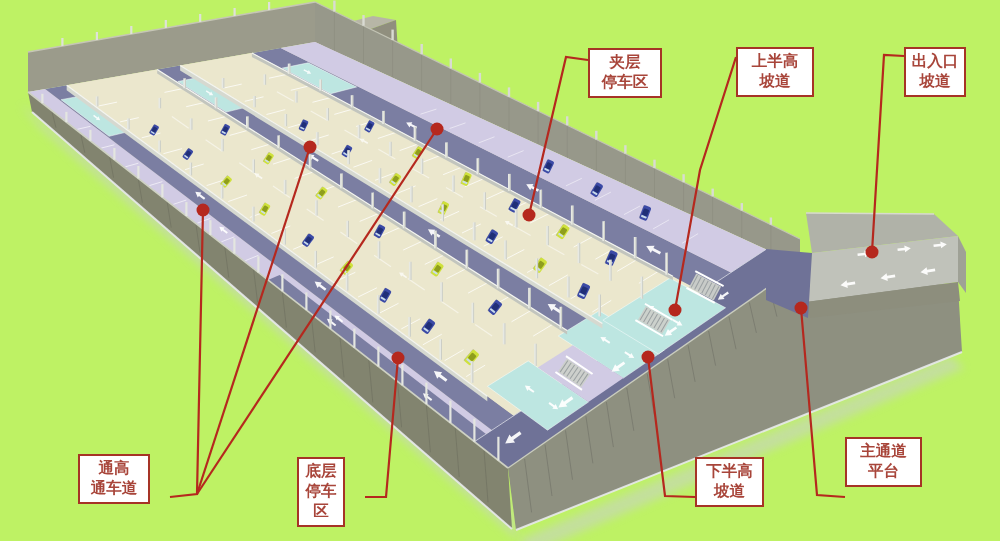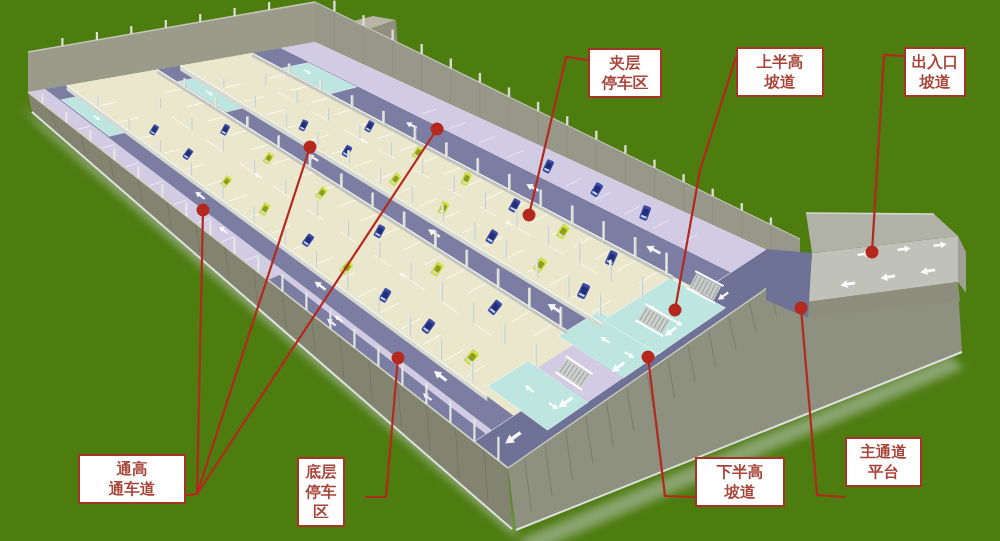--- a/index.html
+++ b/index.html
@@ -1,17 +1,17 @@
 <!DOCTYPE html>
 <html style="--c-border: #a63426; --c-text: #a8453a;"><head>
 <meta charset="utf-8">
 <style>
   html,body{margin:0;padding:0;background:#ffffff;}
-  .stage{position:relative;width:1000px;height:541px;background:#4d7c0f;overflow:hidden;
-         font-family:Liberation Sans, sans-serif;}
+  .stage{position:relative;width:1000px;height:541px;background:#bef264;overflow:hidden;
+         font-family:Liberation Mono, monospace;}
   .stage svg{position:absolute;left:0;top:0;}
   .callout{position:absolute;box-sizing:border-box;border:2.5px solid var(--c-border,#a63426);
            background:#ffffff;color:var(--c-text,#a8453a);font-size:15.5px;font-weight:bold;
            line-height:1.3;text-align:center;padding:3px 2px;z-index:3;}
   .callout span{display:block;}
 </style>
 </head>
 <body>
 
 <div class="stage">
@@ -714,37 +714,37 @@
 
       <polyline class="leader" points="845,497 817,495 801,308" stroke="#b5281e" stroke-width="2.2" fill="none"></polyline>
       <circle class="leader-dot" cx="801" cy="308" r="6.5" fill="#b5281e"></circle>
     </g>
   </svg>
 
   <div class="callout" style="left:588px;top:48px;width:74px">
     <span>夹层</span>
     <span>停车区</span>
   </div>
-  <div class="callout" style="left:736px;top:47px;width:88px">
+  <div class="callout" style="left:736px;top:47px;width:78px">
     <span>上半高</span>
     <span>坡道</span>
   </div>
   <div class="callout" style="left:904px;top:47px;width:62px">
     <span>出入口</span>
     <span>坡道</span>
   </div>
-  <div class="callout" style="left:78px;top:454px;width:108px">
+  <div class="callout" style="left:78px;top:454px;width:72px">
     <span>通高</span>
     <span>通车道</span>
   </div>
   <div class="callout" style="left:297px;top:457px;width:48px">
     <span>底层</span>
     <span>停车区</span>
   </div>
-  <div class="callout" style="left:695px;top:457px;width:90px">
+  <div class="callout" style="left:695px;top:457px;width:69px">
     <span>下半高</span>
     <span>坡道</span>
   </div>
   <div class="callout" style="left:845px;top:437px;width:77px">
     <span>主通道</span>
     <span>平台</span>
   </div>
 </div>
 
 </body></html>

